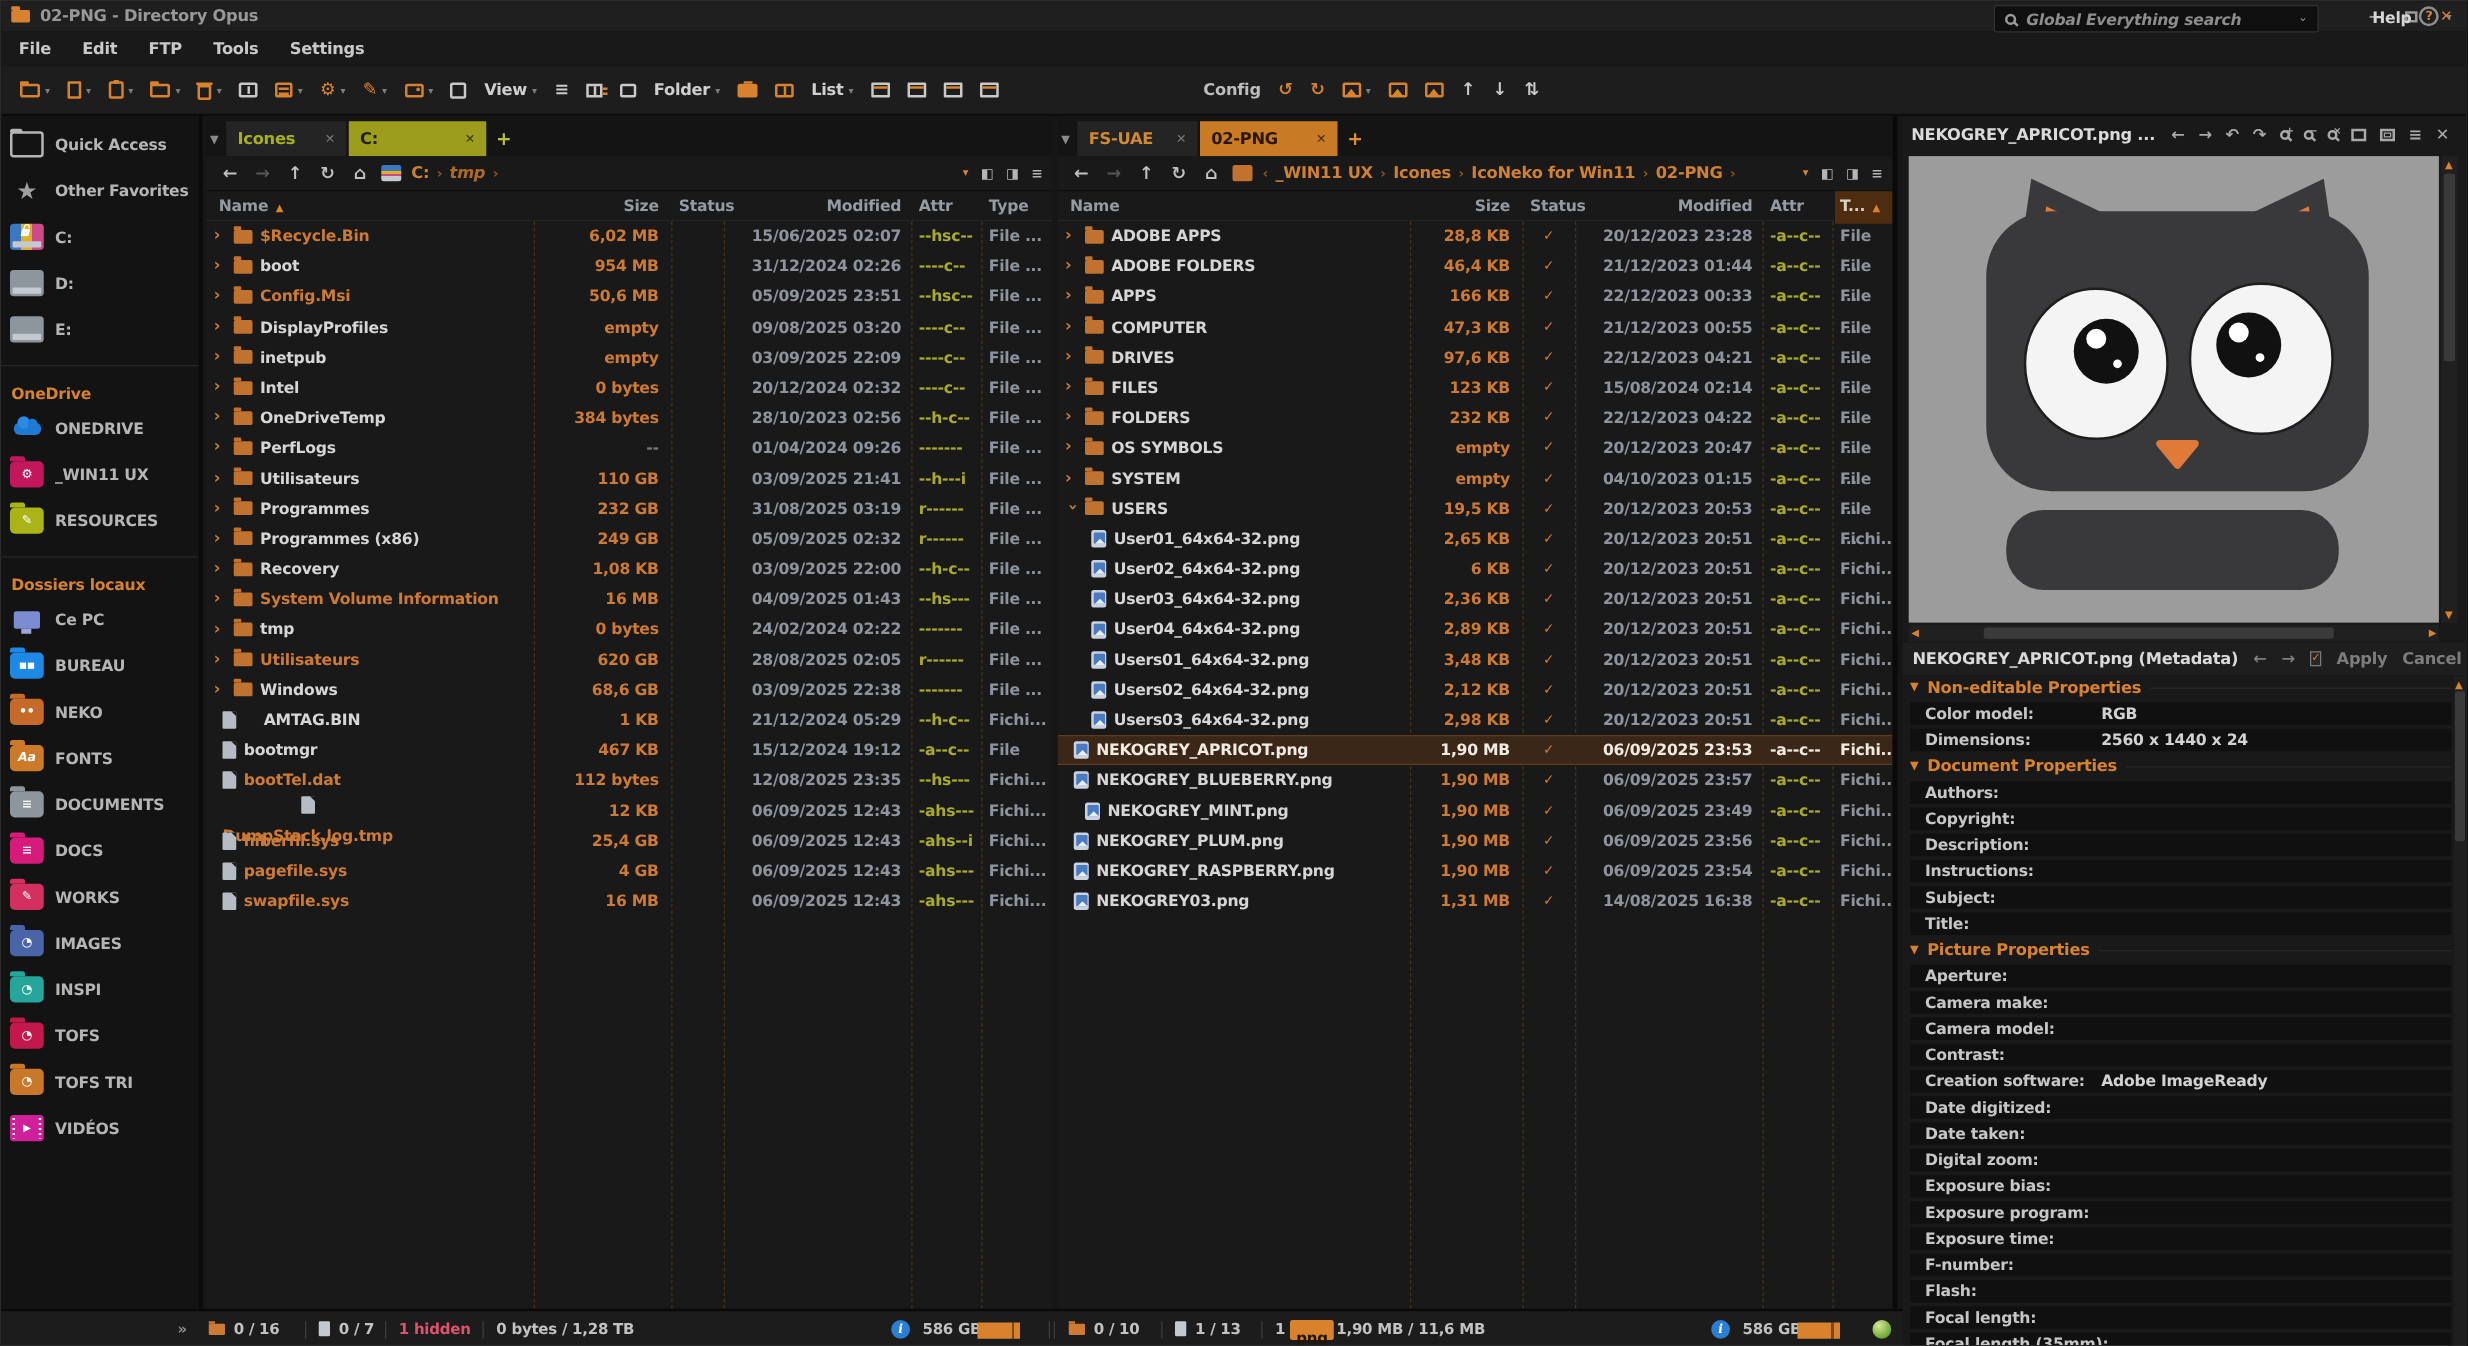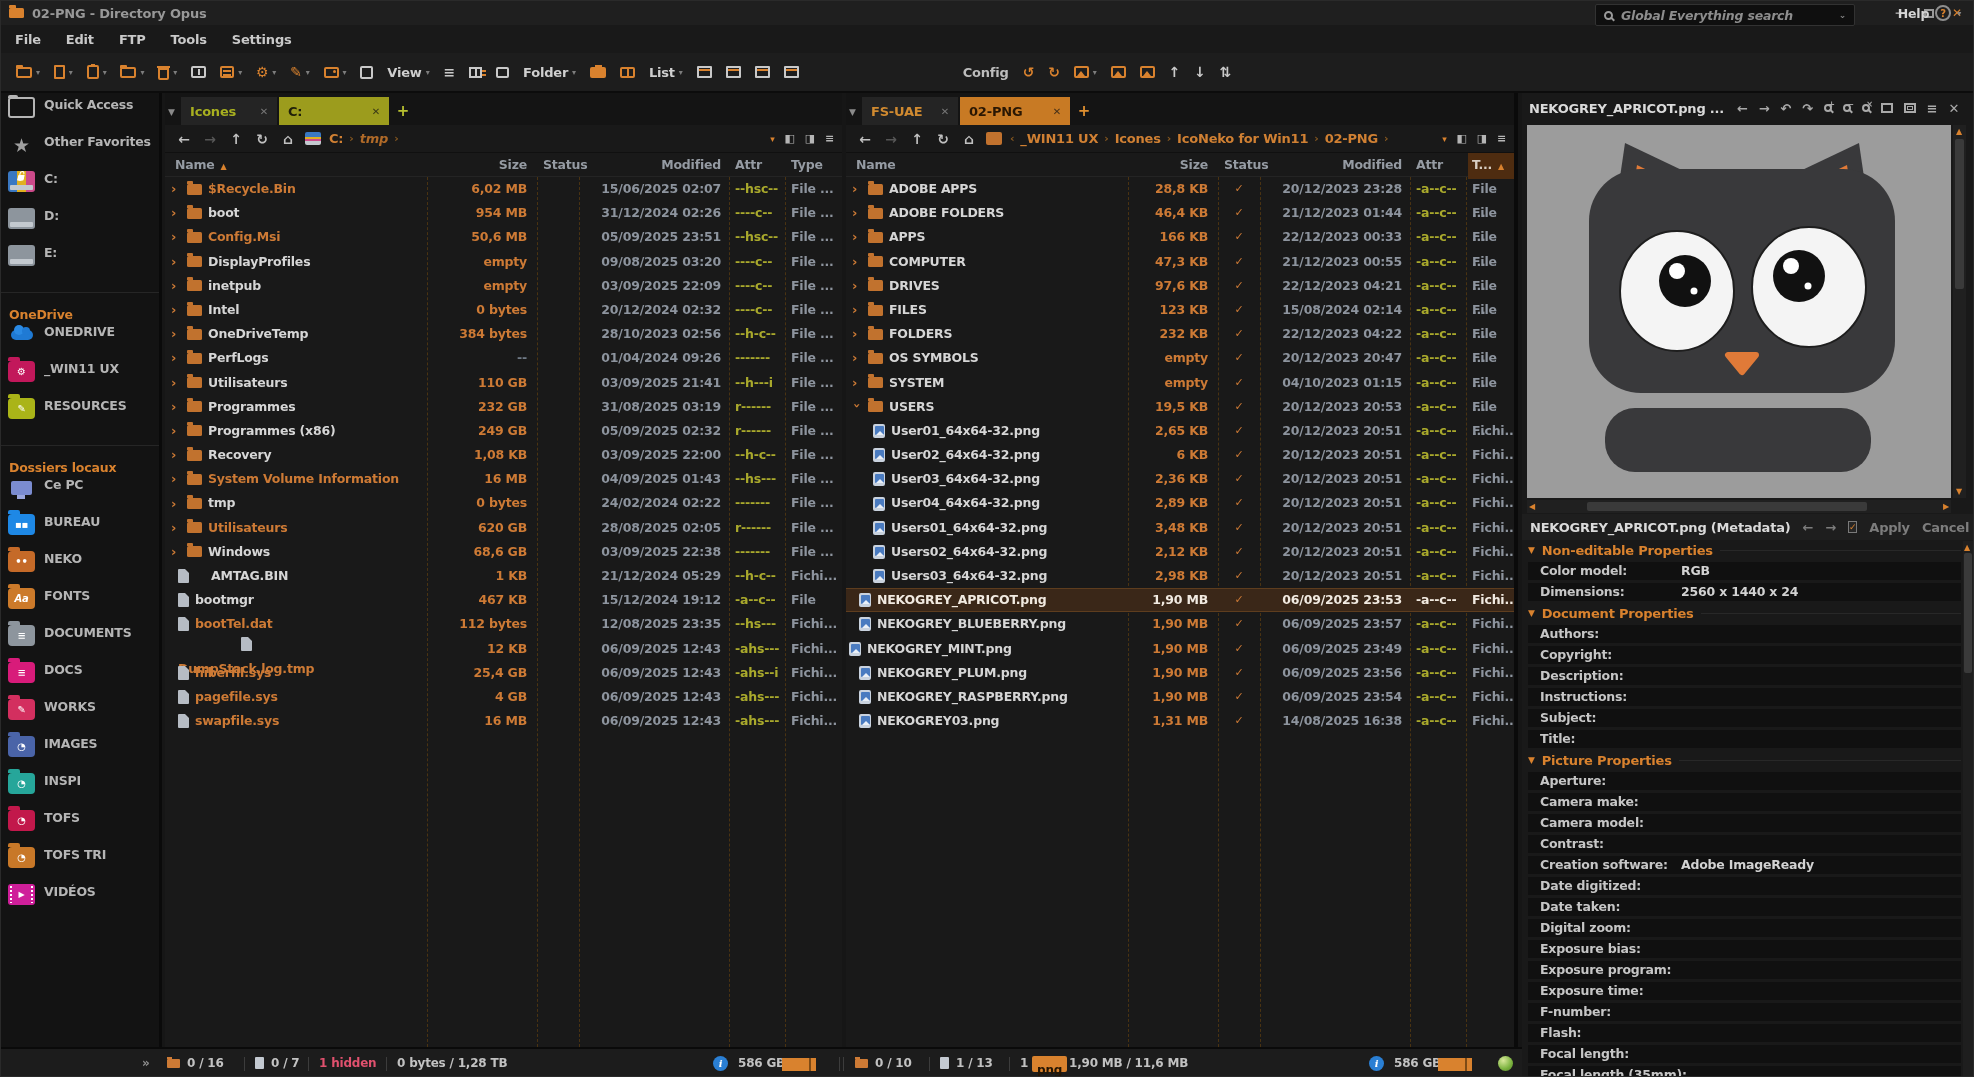--- a/index.html
+++ b/index.html
@@ -54,21 +54,21 @@
   .sh-table{width:15px;height:12px;border:2px solid #c9c9c9;border-radius:1px;position:relative}
   .sh-table::before{content:"";position:absolute;left:0;right:0;top:1px;height:2px;background:#d9822e}
   .sh-img{width:15px;height:12px;border:2px solid #d9822e;border-radius:2px;position:relative;overflow:hidden}
   .sh-img::after{content:"";position:absolute;left:1px;bottom:0;border-left:4px solid transparent;border-right:4px solid transparent;border-bottom:5px solid #d9822e}
   
   #main{position:absolute;left:0;top:92px;right:0;bottom:0}
   #sidebar{position:absolute;left:0;top:0;width:161px;height:954px;background:#131313;border-right:3px solid #0a0a0a;overflow:hidden}
   .sgroup{border-bottom:1px solid #262626;padding:4px 0 10px}
   .sgroup:last-child{border-bottom:none}
   .sglabel{color:#d9822e;padding:10px 0 2px 8px;font-size:12.5px}
-  .sitem{display:flex;gap:9px;height:37px;padding-left:7px;color:#b5b5b5;font-size:12.5px}
+  .sitem{display:flex;align-items:center;gap:9px;height:37px;padding-left:7px;color:#b5b5b5;font-size:12.5px}
   .sic{width:27px;height:21px;border-radius:4px;flex:none;display:flex;align-items:center;justify-content:center;font-size:10px;color:#fff;position:relative}
   .sic.tabbed::before{content:"";position:absolute;top:-4px;left:0;width:12px;height:4px;border-radius:2px 2px 0 0;background:inherit}
   .sic.outline{border:2px solid #b5b5b5;background:transparent;border-radius:3px}
   .sic.outline::before{content:"";position:absolute;top:-4px;left:-2px;width:10px;height:3px;background:#b5b5b5;border-radius:2px 2px 0 0}
   .sic.star{background:transparent;color:#9f9f9f;font-size:19px}
   .sic.drive{background:#8d959d;border-radius:3px}
   .sic.drive::after{content:"";position:absolute;left:2px;right:2px;bottom:2px;height:5px;background:#c3c9cf;border-radius:1px}
   .sic.drive i{position:absolute;right:4px;bottom:3px;width:3px;height:3px;border-radius:50%;background:#e03030}
   .sic.drive.dc{background:linear-gradient(90deg,#3a78c2 0 33%,#e0b020 33% 66%,#cc4a8a 66% 100%)}
   .sic.dc::before{content:"🔓";font-size:9px;position:absolute;top:0;left:7px;filter:grayscale(1) brightness(3)}
@@ -998,21 +998,21 @@
               <i class="ic-png"></i>
               <span class="label nw">NEKOGREY_BLUEBERRY.png</span>
             </div>
             <div class="sz">1,90 MB</div>
             <div class="st">✓</div>
             <div class="md">06/09/2025 23:57</div>
             <div class="at">-a--c--</div>
             <div class="tp">Fichi...</div>
           </div>
           <div class="frow">
-            <div class="nm" style="left: 3px;">
+            <div class="nm" style="left: 22px;">
               <i class="ic-png"></i>
               <span class="label nw">NEKOGREY_MINT.png</span>
             </div>
             <div class="sz">1,90 MB</div>
             <div class="st">✓</div>
             <div class="md">06/09/2025 23:49</div>
             <div class="at">-a--c--</div>
             <div class="tp">Fichi...</div>
           </div>
           <div class="frow">

